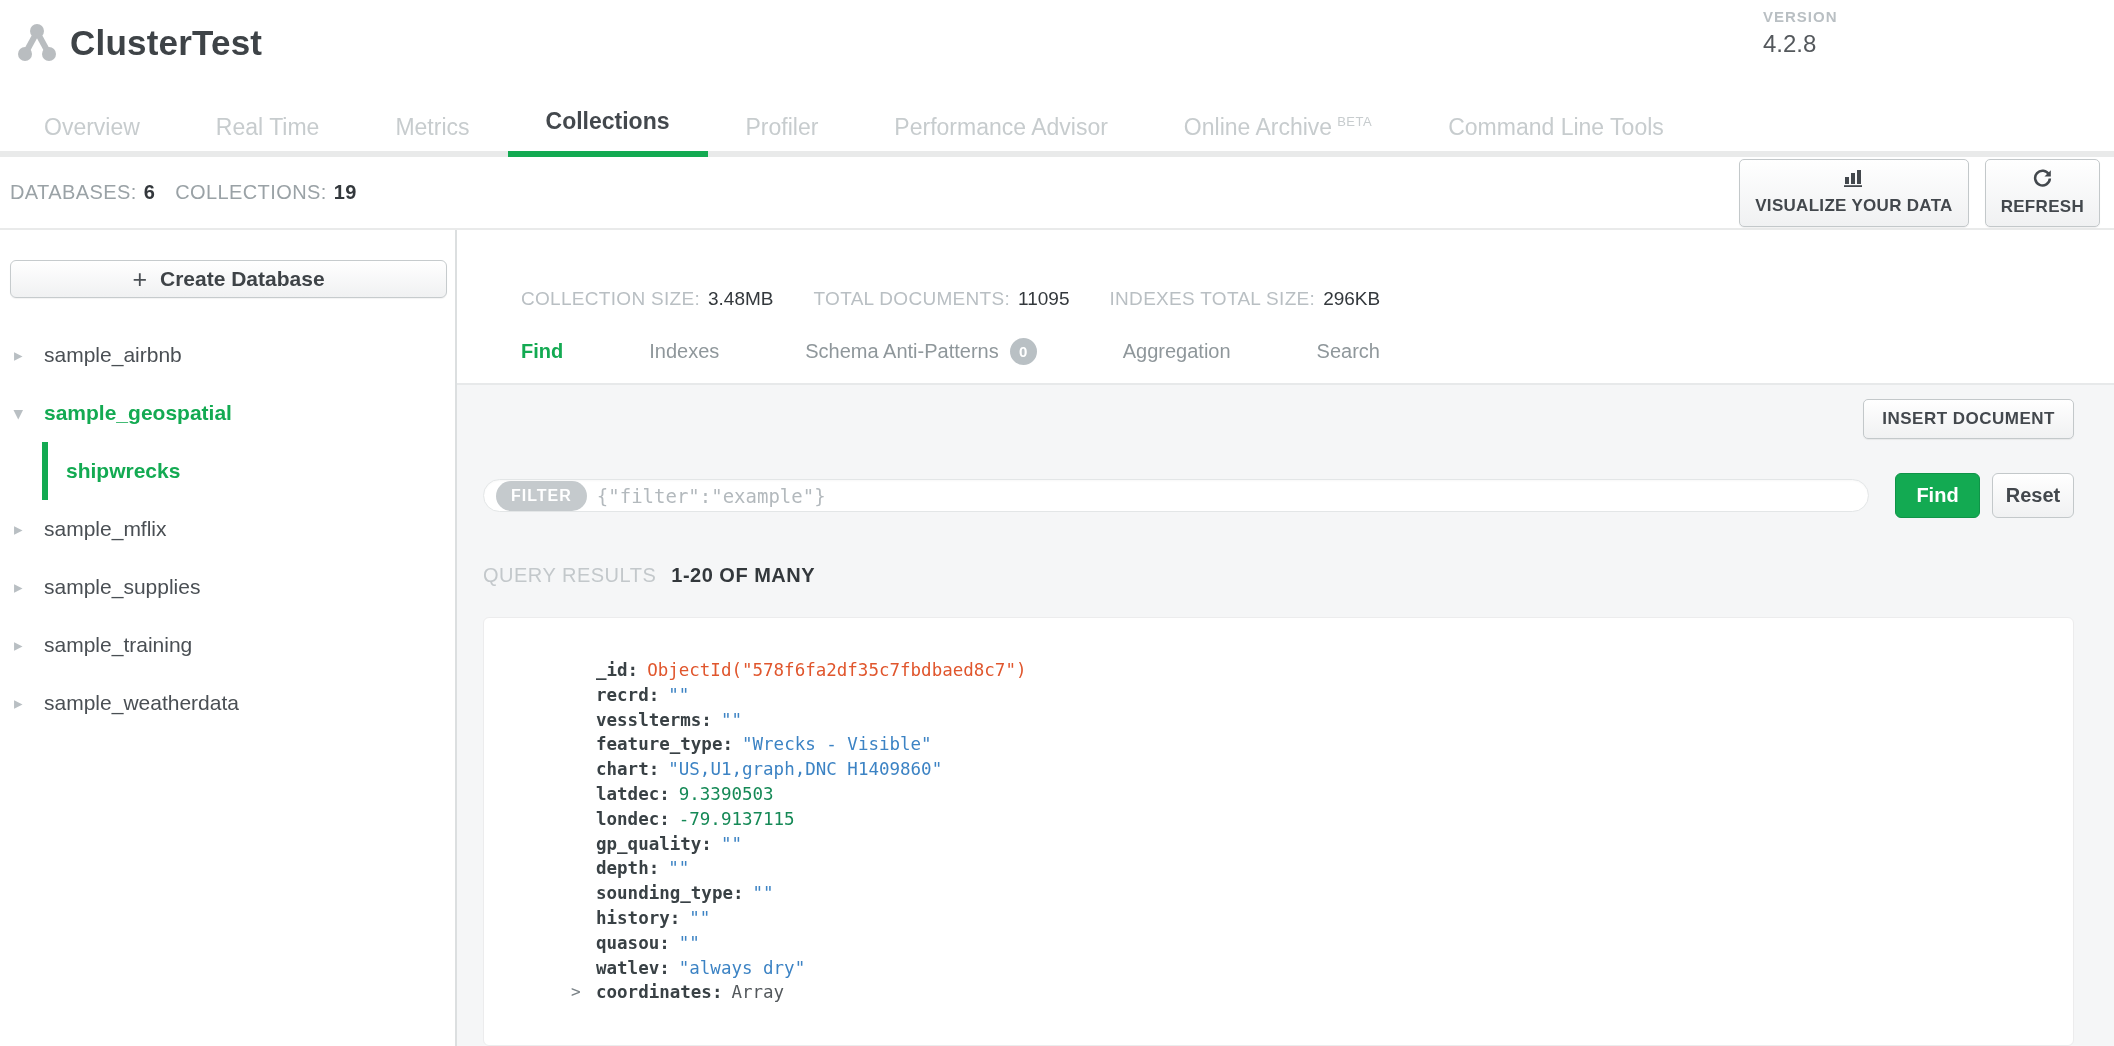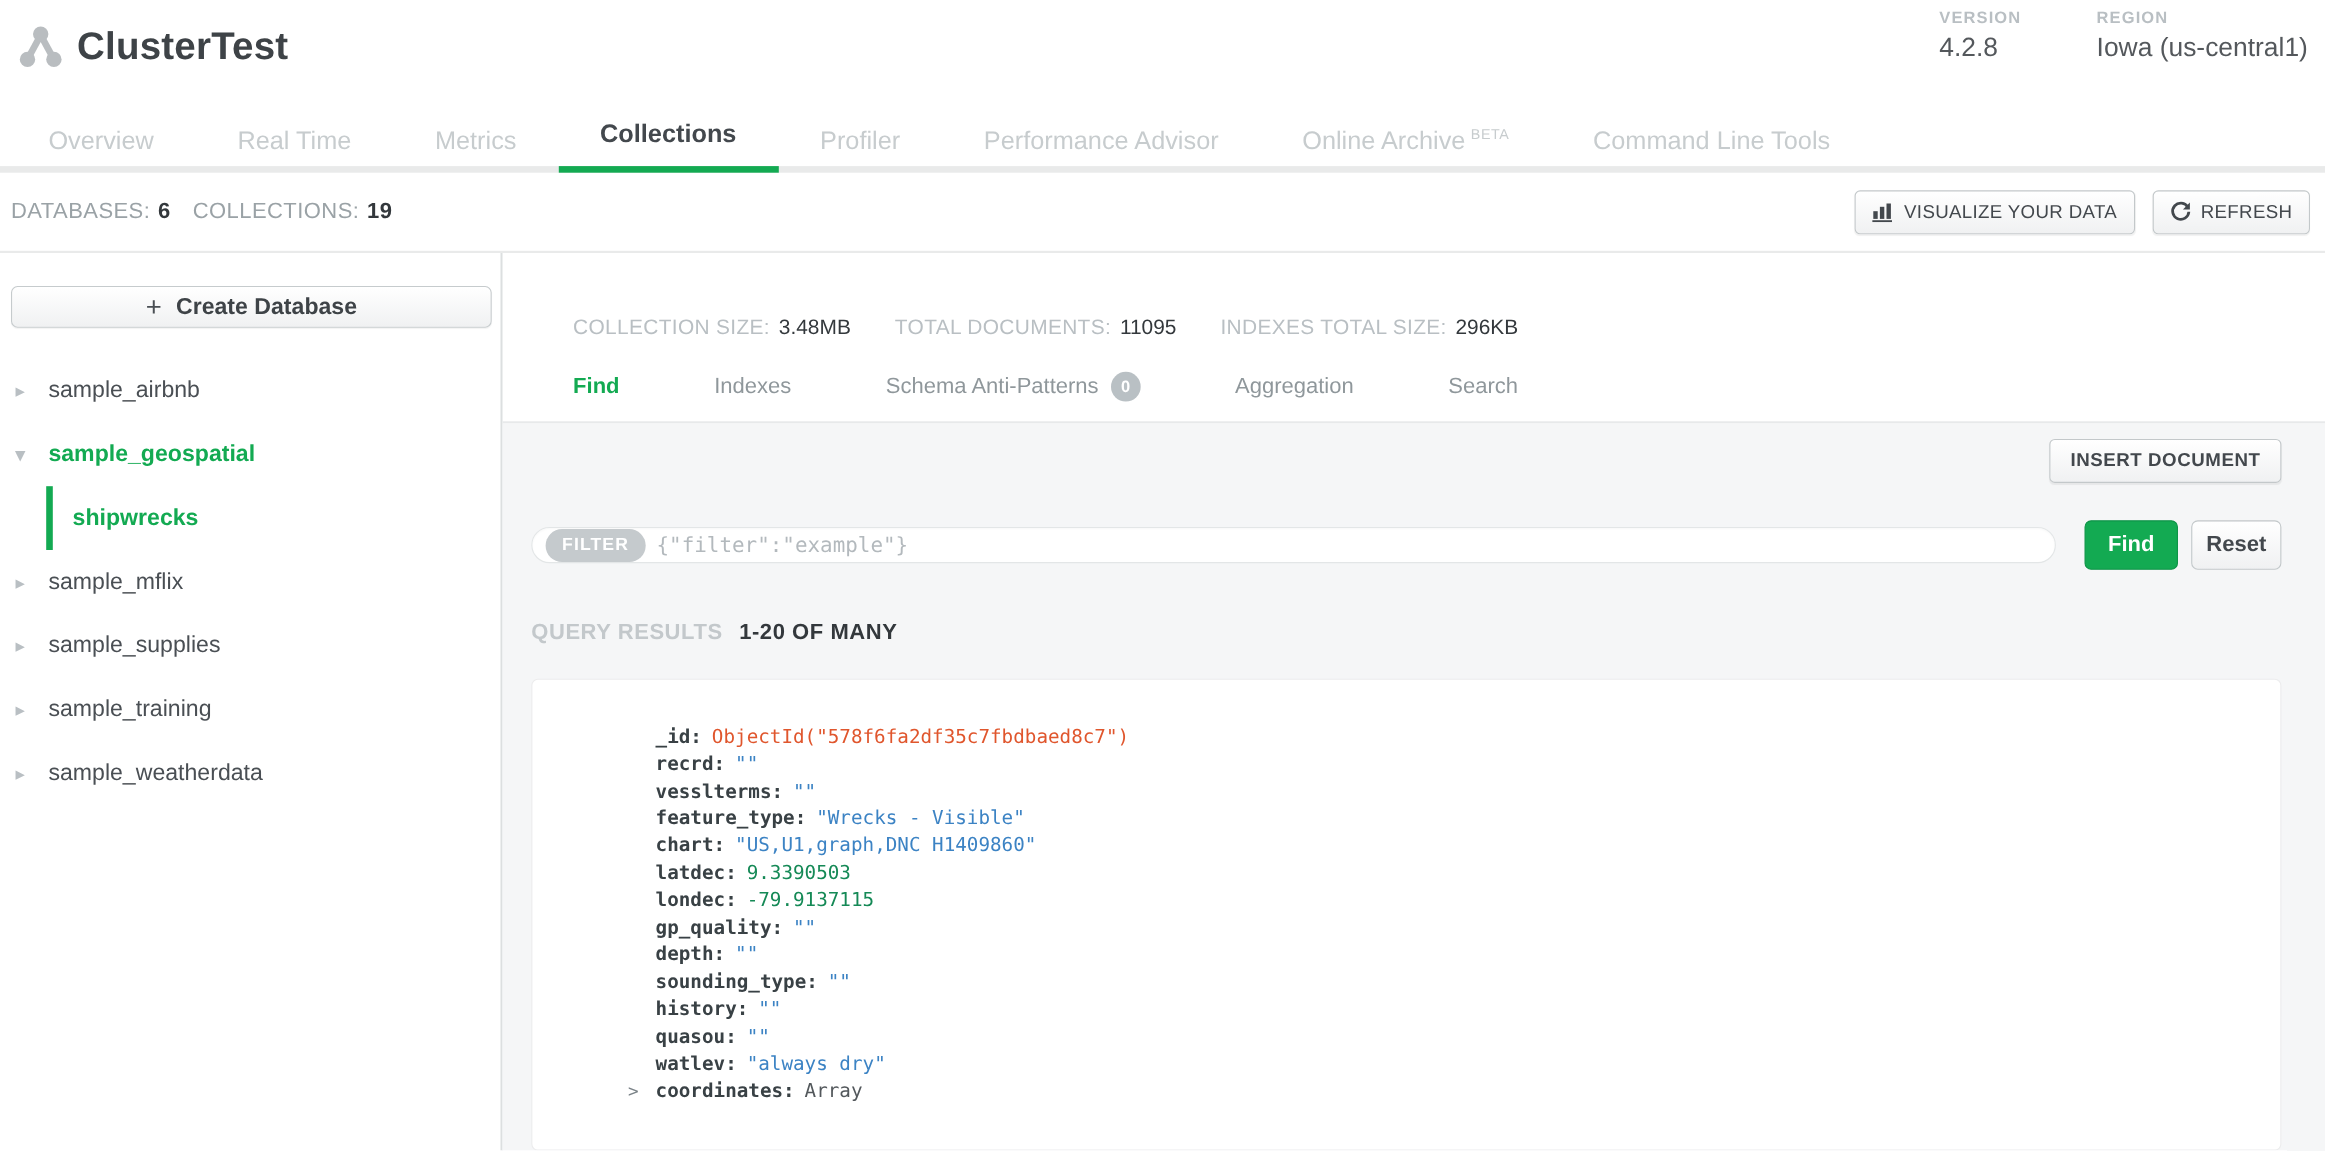--- a/index.html
+++ b/index.html
@@ -27,23 +27,23 @@
   .beta { font-size:13px; letter-spacing:0.5px; margin-left:5px; color:#c7ccce; }
 
   
   .controls-row { height:73px; display:flex; align-items:center; padding:0 14px 0 10px; border-bottom:2px solid #e9eaea; }
   .db-counts { font-size:20px; letter-spacing:0.4px; }
   .count-label { color:#9aa2a6; }
   .count-value { color:#33383c; font-weight:bold; margin:0 20px 0 7px; }
   .controls-right { margin-left:auto; display:flex; gap:16px; }
   .btn-light {
     background:linear-gradient(#fff,#f0f1f2); border:1px solid #c3c8ca; border-radius:5px;
-    color:#43484d; font-size:17px; font-weight:normal; letter-spacing:0.3px;
+    color:#43484d; font-size:17px; font-weight:bold; letter-spacing:0.3px;
     display:inline-flex; align-items:center; gap:9px; padding:9px 15px; cursor:pointer;
-    font-family:"Liberation Sans",sans-serif; box-shadow:0 1px 1px rgba(0,0,0,0.06);
+    font-family:"Liberation Sans",sans-serif; box-shadow:0 1px 1px rgba(0,0,0,0.06);flex-direction:column;
   }
 
   
   .body-row { display:flex; height:816px; }
 
   
   .sidebar { width:457px; border-right:2px solid #dcdfe0; padding-top:30px; flex-shrink:0; background:#fff; }
   .create-db-btn {
     display:flex; align-items:center; justify-content:center; gap:13px;
     margin:0 10px; height:38px; width:437px;
@@ -90,21 +90,21 @@
     padding:6px 15px; border-radius:16px; }
   .filter-input { flex:1; border:none; outline:none; background:transparent; margin-left:8px;
     font-family:"DejaVu Sans Mono", monospace; font-size:19px; color:#5a6065; }
   .filter-input::placeholder { color:#b3b9bd; }
   .find-btn { margin-left:26px; width:85px; height:45px; background:#13aa52; border:1px solid #0f9448;
     border-radius:6px; color:#fff; font-size:20px; font-weight:bold; cursor:pointer; font-family:"Liberation Sans",sans-serif; }
   .reset-btn { margin-left:12px; width:82px; height:45px; background:linear-gradient(#fff,#f0f1f2);
     border:1px solid #c3c8ca; border-radius:6px; color:#43484d; font-size:20px; font-weight:bold; cursor:pointer;
     font-family:"Liberation Sans",sans-serif; }
   .results-row { margin-top:46px; font-size:20px; letter-spacing:0.5px; }
-  .results-label { color:#c3c8cb; font-weight:bold;text-align:right; }
+  .results-label { color:#c3c8cb; font-weight:normal;text-align:right; }
   .results-range { color:#33383c; font-weight:bold; margin-left:9px; }
 
   
   .doc-card { margin-top:30px; background:#fff; border:1px solid #ececed; border-radius:6px;
     flex:1; padding:40px 20px 0 112px; overflow:hidden; }
   .doc-row { font-family:"DejaVu Sans Mono", monospace; font-size:17.5px; line-height:24.8px;
     white-space:nowrap; position:relative; }
   .doc-key { font-weight:bold; color:#394145; }
   .doc-colon { font-weight:bold; color:#394145; margin-right:9px; }
   .doc-value.objectid { color:#e0562d; }
@@ -125,24 +125,20 @@
       </g>
       <circle cx="10" cy="32" r="7" fill="#b9bdc0"></circle>
       <circle cx="34" cy="32" r="7" fill="#b9bdc0"></circle>
       <circle cx="22" cy="9" r="7" fill="#b9bdc0"></circle>
     </svg>
   </span>
   <span class="cluster-title">ClusterTest</span>
   <div class="meta meta-version">
     <div class="meta-label">VERSION</div>
     <div class="meta-value">4.2.8</div>
-  </div>
-  <div class="meta meta-region">
-    <div class="meta-label">REGION</div>
-    <div class="meta-value">Iowa (us-central1)</div>
   </div>
 </div>
 
 <div class="nav-tabs">
     <div class="nav-tab"><span>Overview</span></div>
     <div class="nav-tab"><span>Real Time</span></div>
     <div class="nav-tab"><span>Metrics</span></div>
     <div class="nav-tab active"><span>Collections</span></div>
     <div class="nav-tab"><span>Profiler</span></div>
     <div class="nav-tab"><span>Performance Advisor</span></div>

